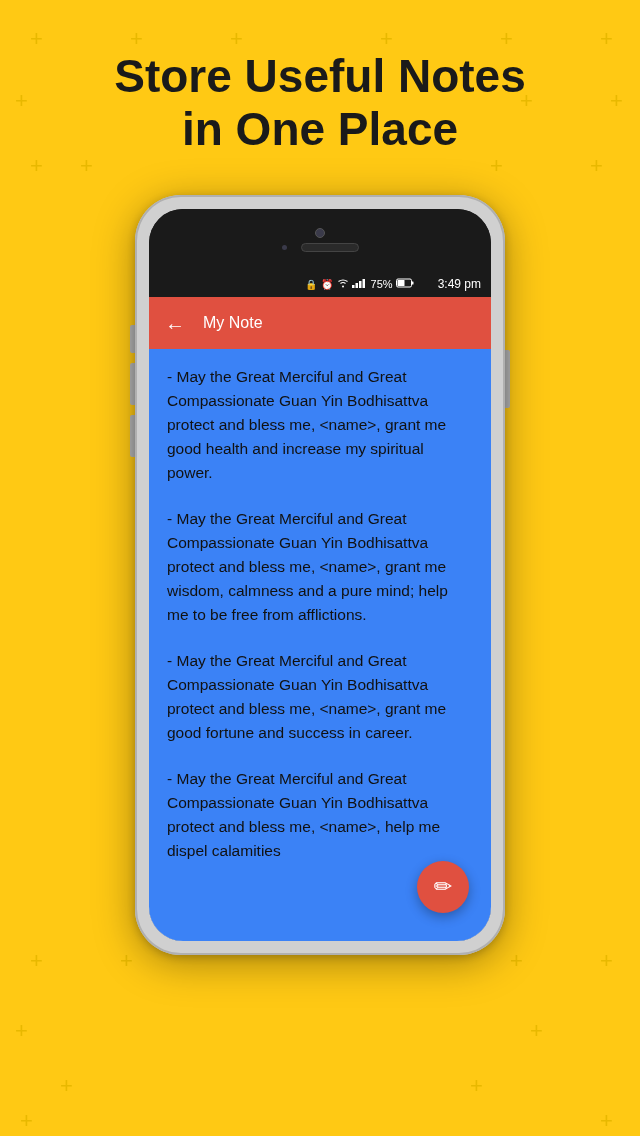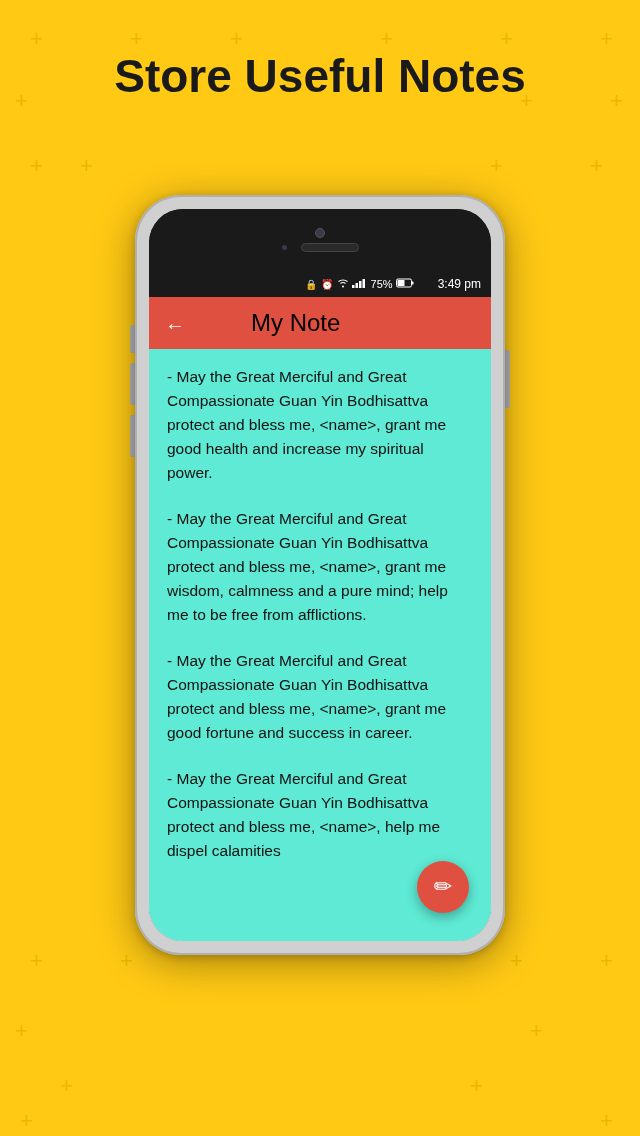--- a/index.html
+++ b/index.html
@@ -203,29 +203,28 @@
       gap: 18px;
     }
 
     .back-arrow {
       color: #fff;
       font-size: 20px;
       cursor: pointer;
     }
 
     .app-bar-title {
-      color: #000000;
-      font-size: 24px;
+      color: #ffffff;
+      font-size: 16px;
       font-weight: 500;
-      margin-left: 48px;
     }
 
     
     .note-content {
-      background: #5eead4;
+      background: #3b82f6;
       padding: 16px 18px;
       font-size: 15.5px;
       line-height: 1.55;
       color: #111;
       overflow: hidden;
       height: calc(100% - 78px);
     }
 
     .note-paragraph {
       margin-bottom: 22px;
@@ -279,20 +278,21 @@
     <span class="cross" style="top: 1020px; left: 530px;">+</span>
     <span class="cross" style="top: 1075px; left: 60px;">+</span>
     <span class="cross" style="top: 1075px; left: 470px;">+</span>
     <span class="cross" style="top: 1110px; left: 20px;">+</span>
     <span class="cross" style="top: 1110px; left: 600px;">+</span>
   </div>
 
 <div class="title-section">
   <div class="main-title">
     <div>Store Useful Notes</div>
+    <div>in One Place</div>
   </div>
 </div>
 
 <div class="phone-container">
 
   <div class="phone-side-btn-left"></div>
   <div class="phone-side-btn-left2"></div>
   <div class="phone-side-btn-left3"></div>
   <div class="phone-side-btn-right"></div>
 

